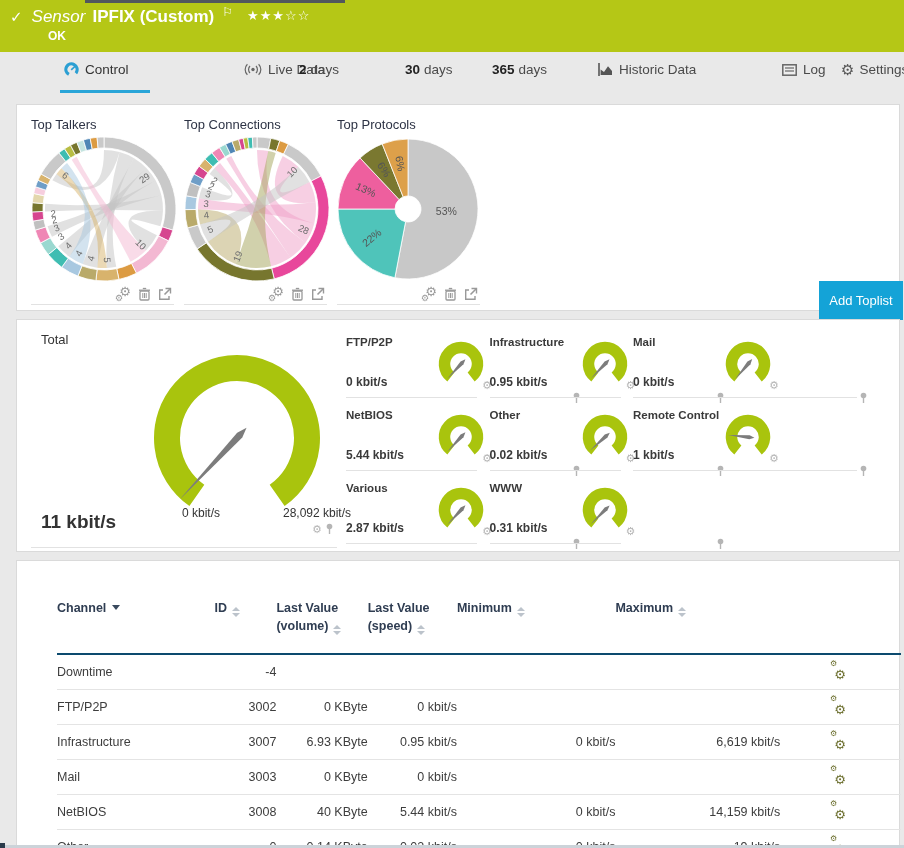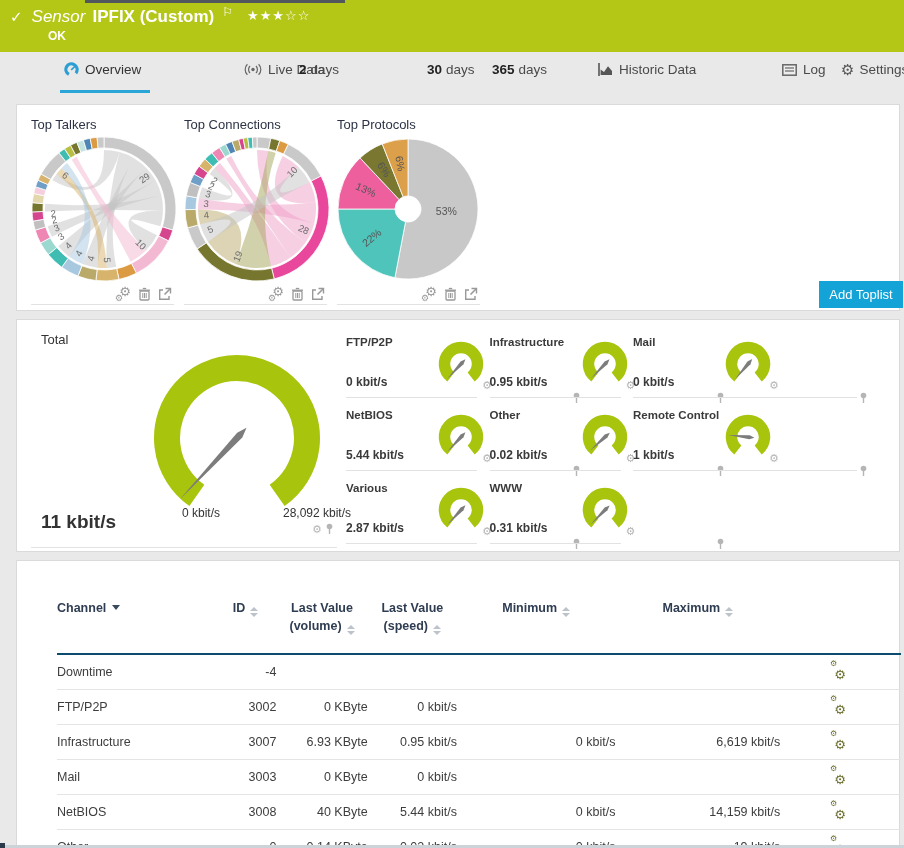--- a/index.html
+++ b/index.html
@@ -33,21 +33,21 @@
   .panel-table{top:560px;height:300px;}
 
   
   .tl-cell{position:absolute;top:8px;width:143px;height:191px;border-bottom:1px solid #e2e2e2;}
   .tl-title{font-size:13px;color:#2d3345;padding-top:4px;}
   .tl-foot{position:absolute;right:2px;bottom:3px;display:flex;align-items:center;gap:7px;}
   .tl-foot .ficon{cursor:pointer;display:inline-flex;}
   .opt-ic{position:relative;width:16px;height:14px;color:#9a9a9a;cursor:pointer;}
   .opt-ic .g1{position:absolute;right:0;top:-2px;font-size:13px;line-height:1;}
   .opt-ic .g2{position:absolute;left:0;bottom:-2px;font-size:9px;line-height:1;}
-  .add-toplist{position:absolute;left:802px;top:176px;width:84px;height:27px;background:#14a3d7;color:#fff;border:none;font-size:13px;font-family:inherit;cursor:pointer;}
+  .add-toplist{position:absolute;left:802px;top:176px;width:84px;height:39px;background:#14a3d7;color:#fff;border:none;font-size:13px;font-family:inherit;cursor:pointer;}
 
   
   .total-label{position:absolute;left:24px;top:12px;font-size:13px;color:#333;}
   .total-gauge-svg{position:absolute;left:120px;top:18px;}
   .scale-min{position:absolute;left:134px;top:186px;width:100px;text-align:center;font-size:12px;color:#333;}
   .scale-max{position:absolute;left:214px;top:186px;width:120px;text-align:right;font-size:12px;color:#333;}
   .total-value{position:absolute;left:24px;top:191px;font-size:19px;font-weight:bold;color:#333;}
   .mini-icons{display:flex;align-items:center;gap:3px;}
   .total-icons{position:absolute;left:295px;top:203px;}
   .mini-gear{font-size:11px;color:#b5b5b5;line-height:1;cursor:pointer;}
@@ -58,21 +58,21 @@
   .g-cell .g-value{position:absolute;left:0;top:47px;font-size:12px;font-weight:bold;color:#3a3a3a;}
   .g-cell svg{position:absolute;left:90px;top:12px;}
   .g-cell .mini-icons{position:absolute;left:136px;top:52px;}
   .g-cell .g-sep{position:absolute;left:0;bottom:0;border-bottom:1px solid #e2e2e2;}
 
   
   .table-wrap{padding:0 0 0 40px;}
   table{border-collapse:collapse;table-layout:fixed;width:844px;font-size:12.5px;}
   col.c-channel{width:150px;} col.c-id{width:59px;} col.c-vol{width:87px;}
   col.c-spd{width:85px;} col.c-min{width:151px;} col.c-max{width:157px;} col.c-gear{width:115px;}
-  th{font-weight:bold;color:#2f3d52;text-align:center;vertical-align:top;padding:38px 0 18px 0;line-height:1.45;}
+  th{font-weight:bold;color:#2f3d52;text-align:left;vertical-align:top;padding:38px 0 18px 0;line-height:1.45;}
   th.al{text-align:left;}
   thead tr{border-bottom:2px solid #0c4a6e;}
   td{color:#3d3d3d;text-align:right;padding:8px 0;border-bottom:1px solid #e4e4e4;height:15px;}
   td.al{text-align:left;}
   td.gear-cell{padding-right:55px;}
   .sort{display:inline-flex;flex-direction:column;margin-left:5px;vertical-align:1px;cursor:pointer;}
   .sort i{display:block;width:0;height:0;border-left:4px solid transparent;border-right:4px solid transparent;}
   .sort .up{border-bottom:4px solid #bcc3cb;margin-bottom:2px;}
   .sort .dn{border-top:4px solid #bcc3cb;}
   .sort-active{display:inline-block;width:0;height:0;border-left:4.5px solid transparent;border-right:4.5px solid transparent;border-top:5px solid #3a4a5e;margin-left:6px;vertical-align:2px;cursor:pointer;}
@@ -102,39 +102,39 @@
 
   <nav class="tabs" id="tabbar">
     <div class="tab-underline"></div>
   <div class="tab active" style="left: 64px;">
         <span class="ticon">
           <svg width="15" height="15" viewBox="0 0 15 15">
             <circle cx="7.5" cy="7.5" r="5.6" fill="none" stroke="#2b9fd3" stroke-width="3.2" stroke-dasharray="27 9" transform="rotate(118 7.5 7.5)"></circle>
             <line x1="7.2" y1="7.8" x2="11.3" y2="4.1" stroke="#2b9fd3" stroke-width="1.7"></line>
           </svg>
         </span>
-        <span>Overview</span>
+        <span>Control</span>
       </div>
       <div class="tab" style="left: 244px;">
         <span class="ticon">
           <svg width="18" height="13" viewBox="0 0 18 13">
             <circle cx="9" cy="6.5" r="1.7" fill="#666"></circle>
             <path d="M6 3 A5 5 0 0 0 6 10" fill="none" stroke="#666" stroke-width="1.2"></path>
             <path d="M3.4 1.2 A7.4 7.4 0 0 0 3.4 11.8" fill="none" stroke="#666" stroke-width="1.2"></path>
             <path d="M12 3 A5 5 0 0 1 12 10" fill="none" stroke="#666" stroke-width="1.2"></path>
             <path d="M14.6 1.2 A7.4 7.4 0 0 1 14.6 11.8" fill="none" stroke="#666" stroke-width="1.2"></path>
           </svg>
         </span>
         <span>Live Data</span>
       </div>
       <div class="tab" style="left: 299px;">
         <b>2</b>
         <span>days</span>
       </div>
-      <div class="tab" style="left: 427px;">
+      <div class="tab" style="left: 405px;">
         <b>30</b>
         <span>days</span>
       </div>
       <div class="tab" style="left: 492px;">
         <b>365</b>
         <span>days</span>
       </div>
       <div class="tab" style="left: 598px;">
         <span class="ticon">
           <svg width="15" height="13" viewBox="0 0 15 13">

